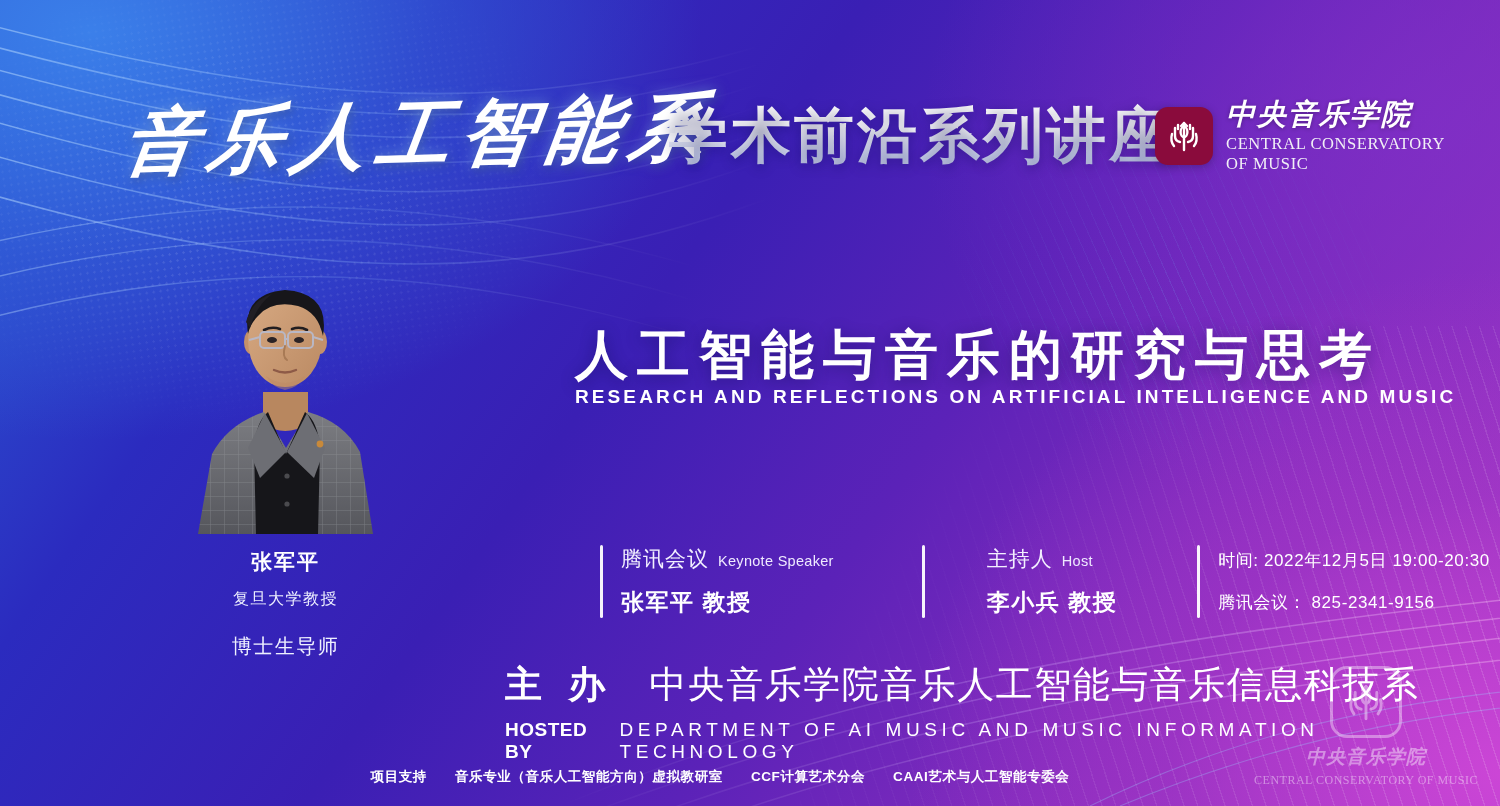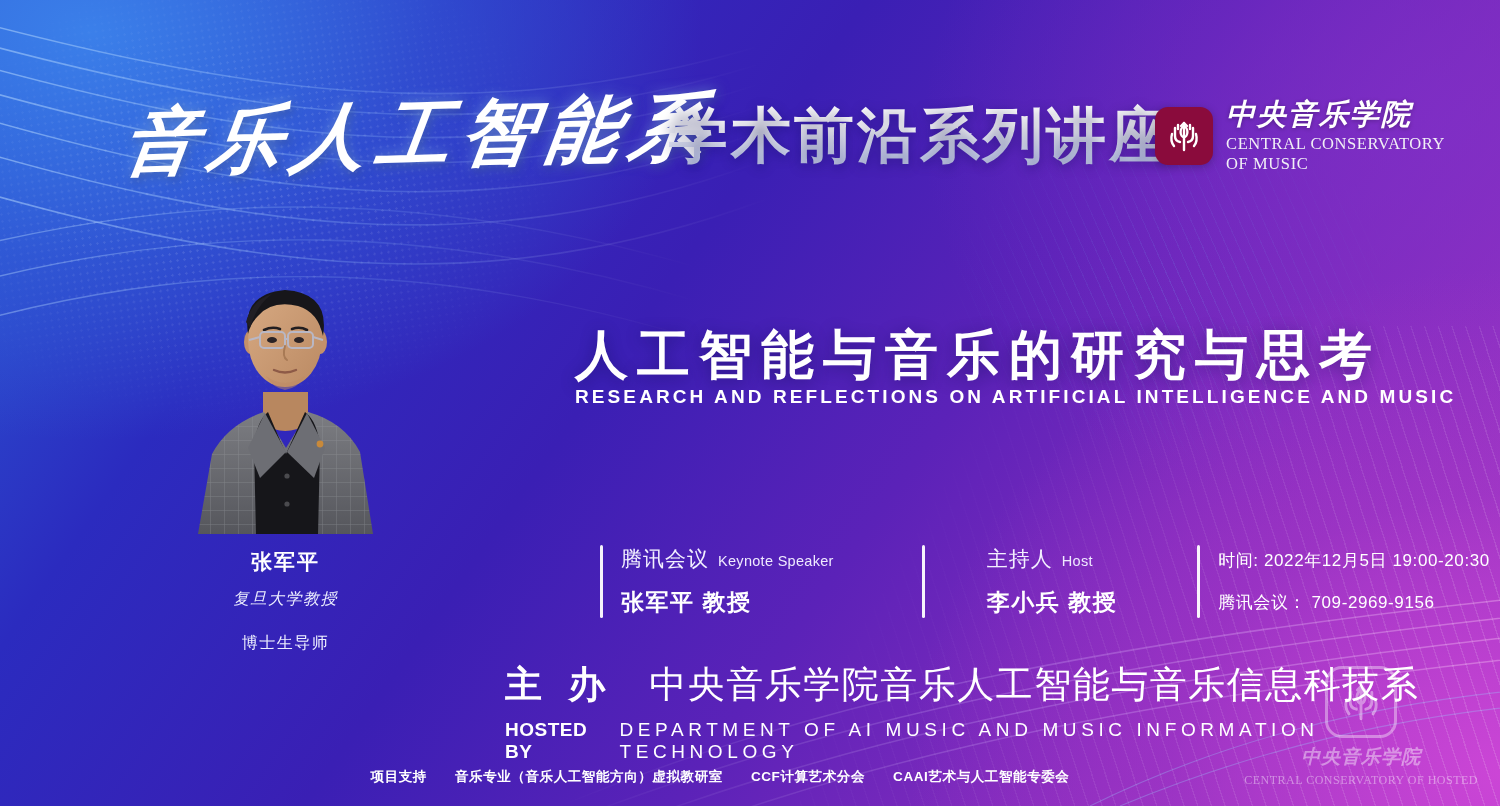--- a/index.html
+++ b/index.html
@@ -75,22 +75,22 @@
     font-size:29px;font-weight:700;font-style:italic;letter-spacing:2px;
     color:#fff;text-shadow:0 1px 4px rgba(0,0,0,.3);
   }
   .ccom-en1{font-family:"Liberation Serif","DejaVu Serif",serif;font-size:16.5px;letter-spacing:.6px;margin-top:7px;color:#f2f0f6;}
   .ccom-en2{font-family:"Liberation Serif","DejaVu Serif",serif;font-size:16.5px;letter-spacing:.6px;margin-top:3px;color:#f2f0f6;}
 
   
   .portrait-block{position:absolute;left:168px;top:272px;width:235px;text-align:center;}
   .portrait-frame{position:relative;width:235px;height:262px;overflow:hidden;}
   .speaker-name{font-size:21px;font-weight:700;letter-spacing:2px;margin-top:14px;}
-  .speaker-aff{font-size:16px;letter-spacing:1.5px;margin-top:13px;color:#eef0ff;font-style:italic;}
-  .speaker-role{font-size:16px;letter-spacing:1.5px;margin-top:23px;color:#eef0ff;}
+  .speaker-aff{font-size:16px;letter-spacing:1.5px;margin-top:13px;color:#eef0ff;}
+  .speaker-role{font-size:20px;letter-spacing:1.5px;margin-top:23px;color:#eef0ff;}
 
   
   .main-title{
     position:absolute;left:575px;top:320px;
     font-size:53px;font-weight:800;letter-spacing:9px;
     color:#fff;text-shadow:0 3px 16px rgba(15,10,80,.45);
     white-space:nowrap;
   }
   .main-sub{
     position:absolute;left:575px;top:386px;
@@ -305,21 +305,21 @@
           <span class="lbl-en">Host</span>
         </div>
         <div class="info-value">李小兵 教授</div>
       </div>
     </div>
 
     <div class="info-col" style="padding-left:80px;">
       <div class="vbar"></div>
       <div class="info-inner" style="padding-top:4px;">
         <div class="meta-line">时间: 2022年12月5日 19:00-20:30</div>
-        <div class="meta-line">腾讯会议： 709-2969-9156</div>
+        <div class="meta-line">腾讯会议： 825-2341-9156</div>
       </div>
     </div>
 
   </div>
 
   <div class="host-band">
     <div class="host-cn">
       <span class="w1">主 办</span>
       <span class="w2">中央音乐学院音乐人工智能与音乐信息科技系</span>
     </div>
@@ -344,16 +344,16 @@
           <ellipse cx="20" cy="16" rx="3.4" ry="5.2"></ellipse>
           <path d="M11 12 L11 20 Q11 25 16 26"></path>
           <path d="M29 12 L29 20 Q29 25 24 26"></path>
           <path d="M8 18 Q6 25 10 30"></path>
           <path d="M32 18 Q34 25 30 30"></path>
           <path d="M20 7 L17 10 M20 7 L23 10"></path>
         </g>
       </svg>
     </div>
     <div class="wm-cn">中央音乐学院</div>
-    <div class="wm-en">CENTRAL CONSERVATORY OF HOSTED</div>
+    <div class="wm-en">CENTRAL CONSERVATORY OF MUSIC</div>
   </div>
 
 </div>
 
 </body></html>

